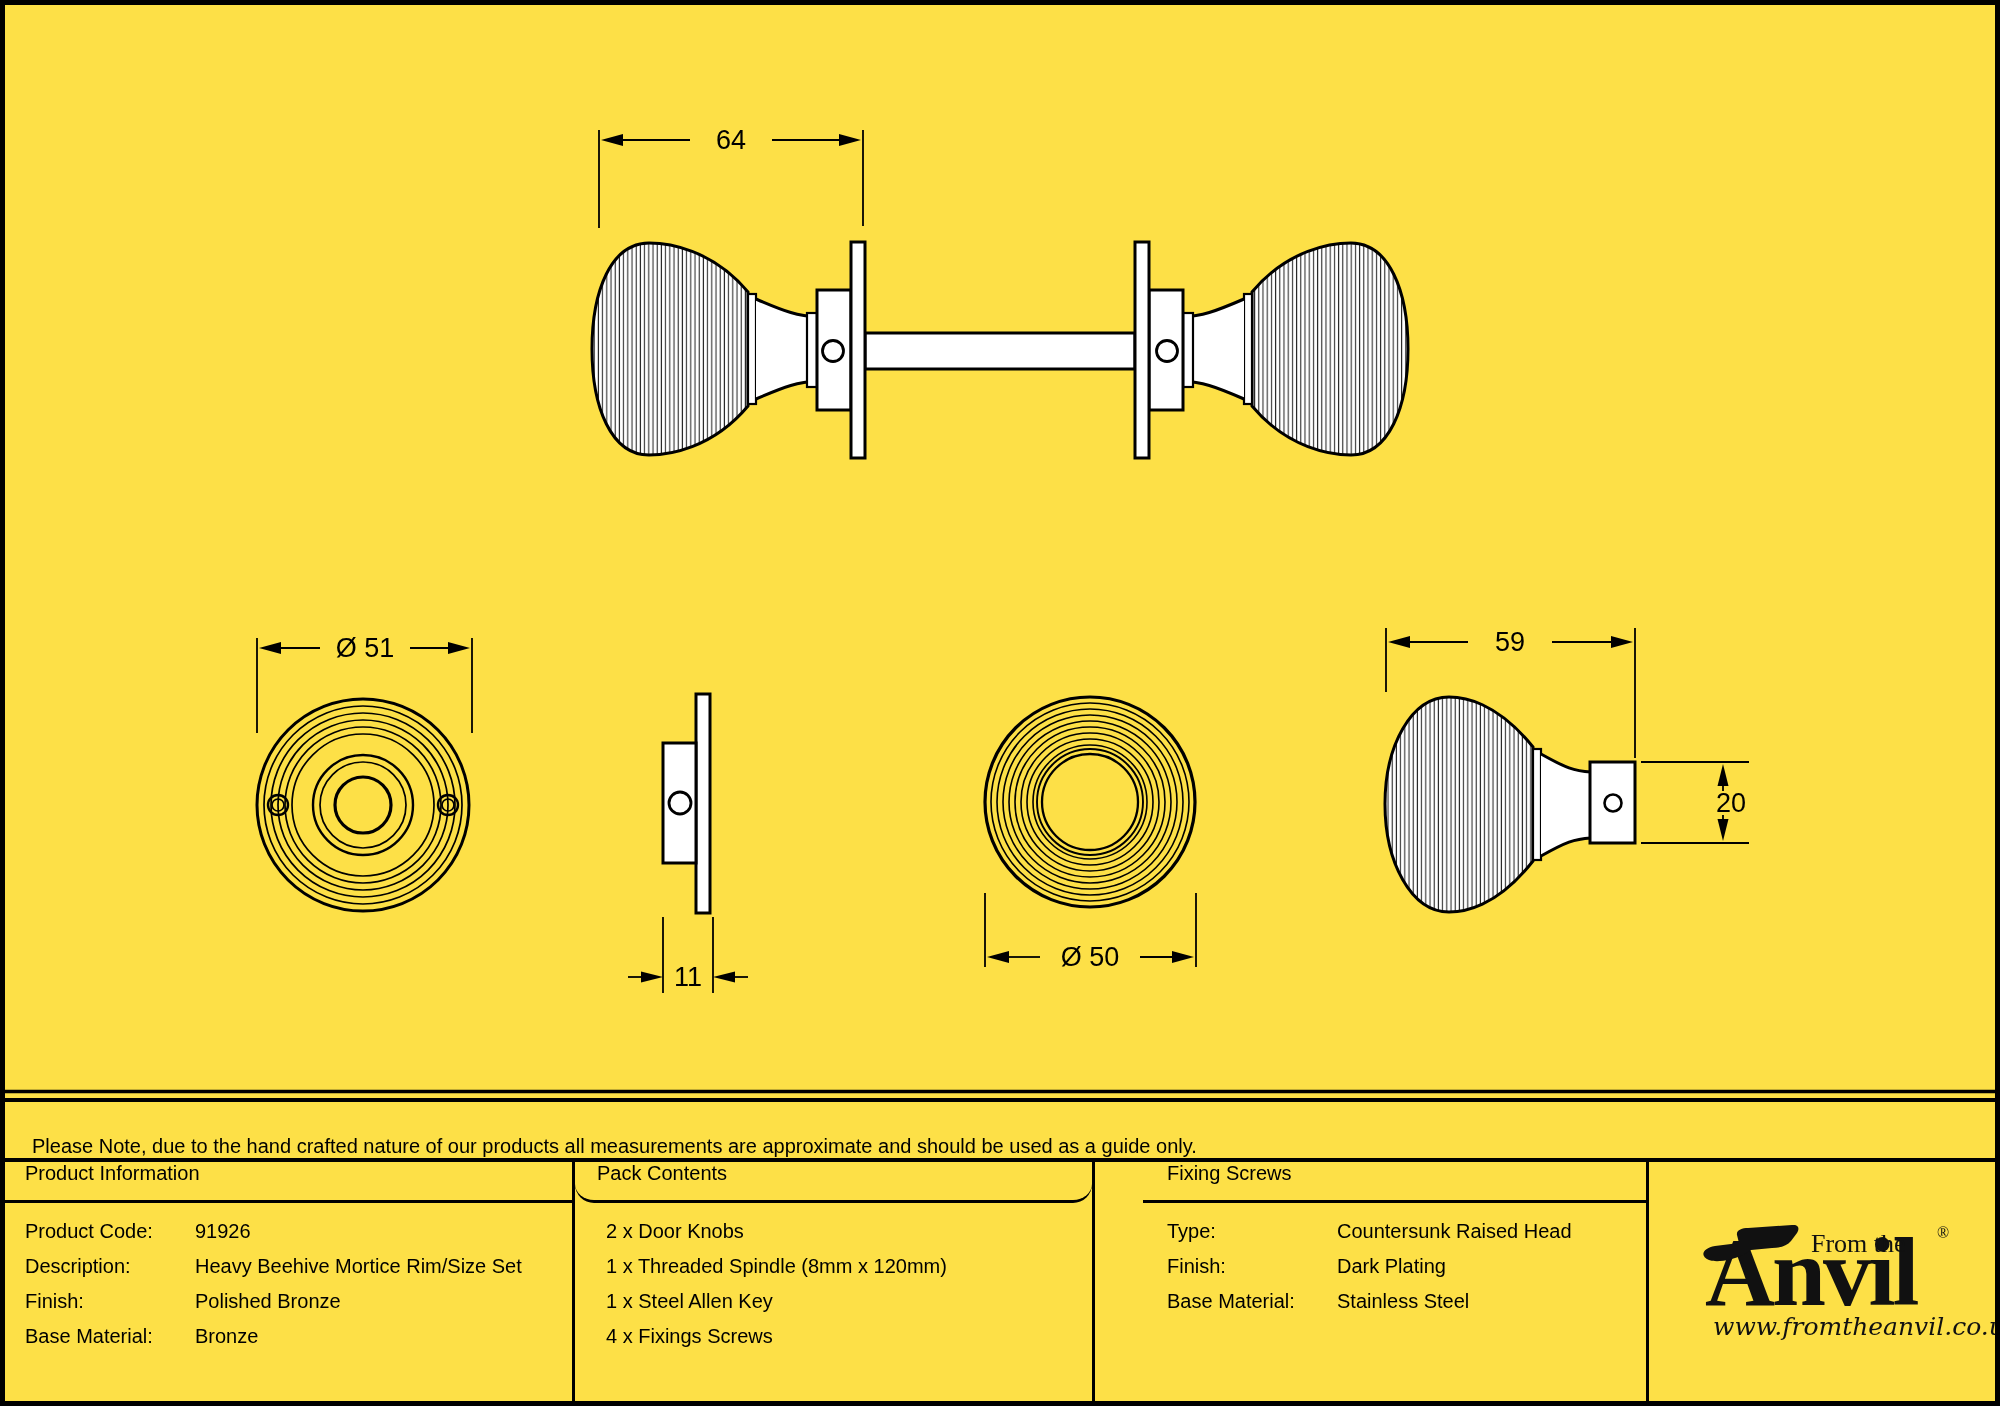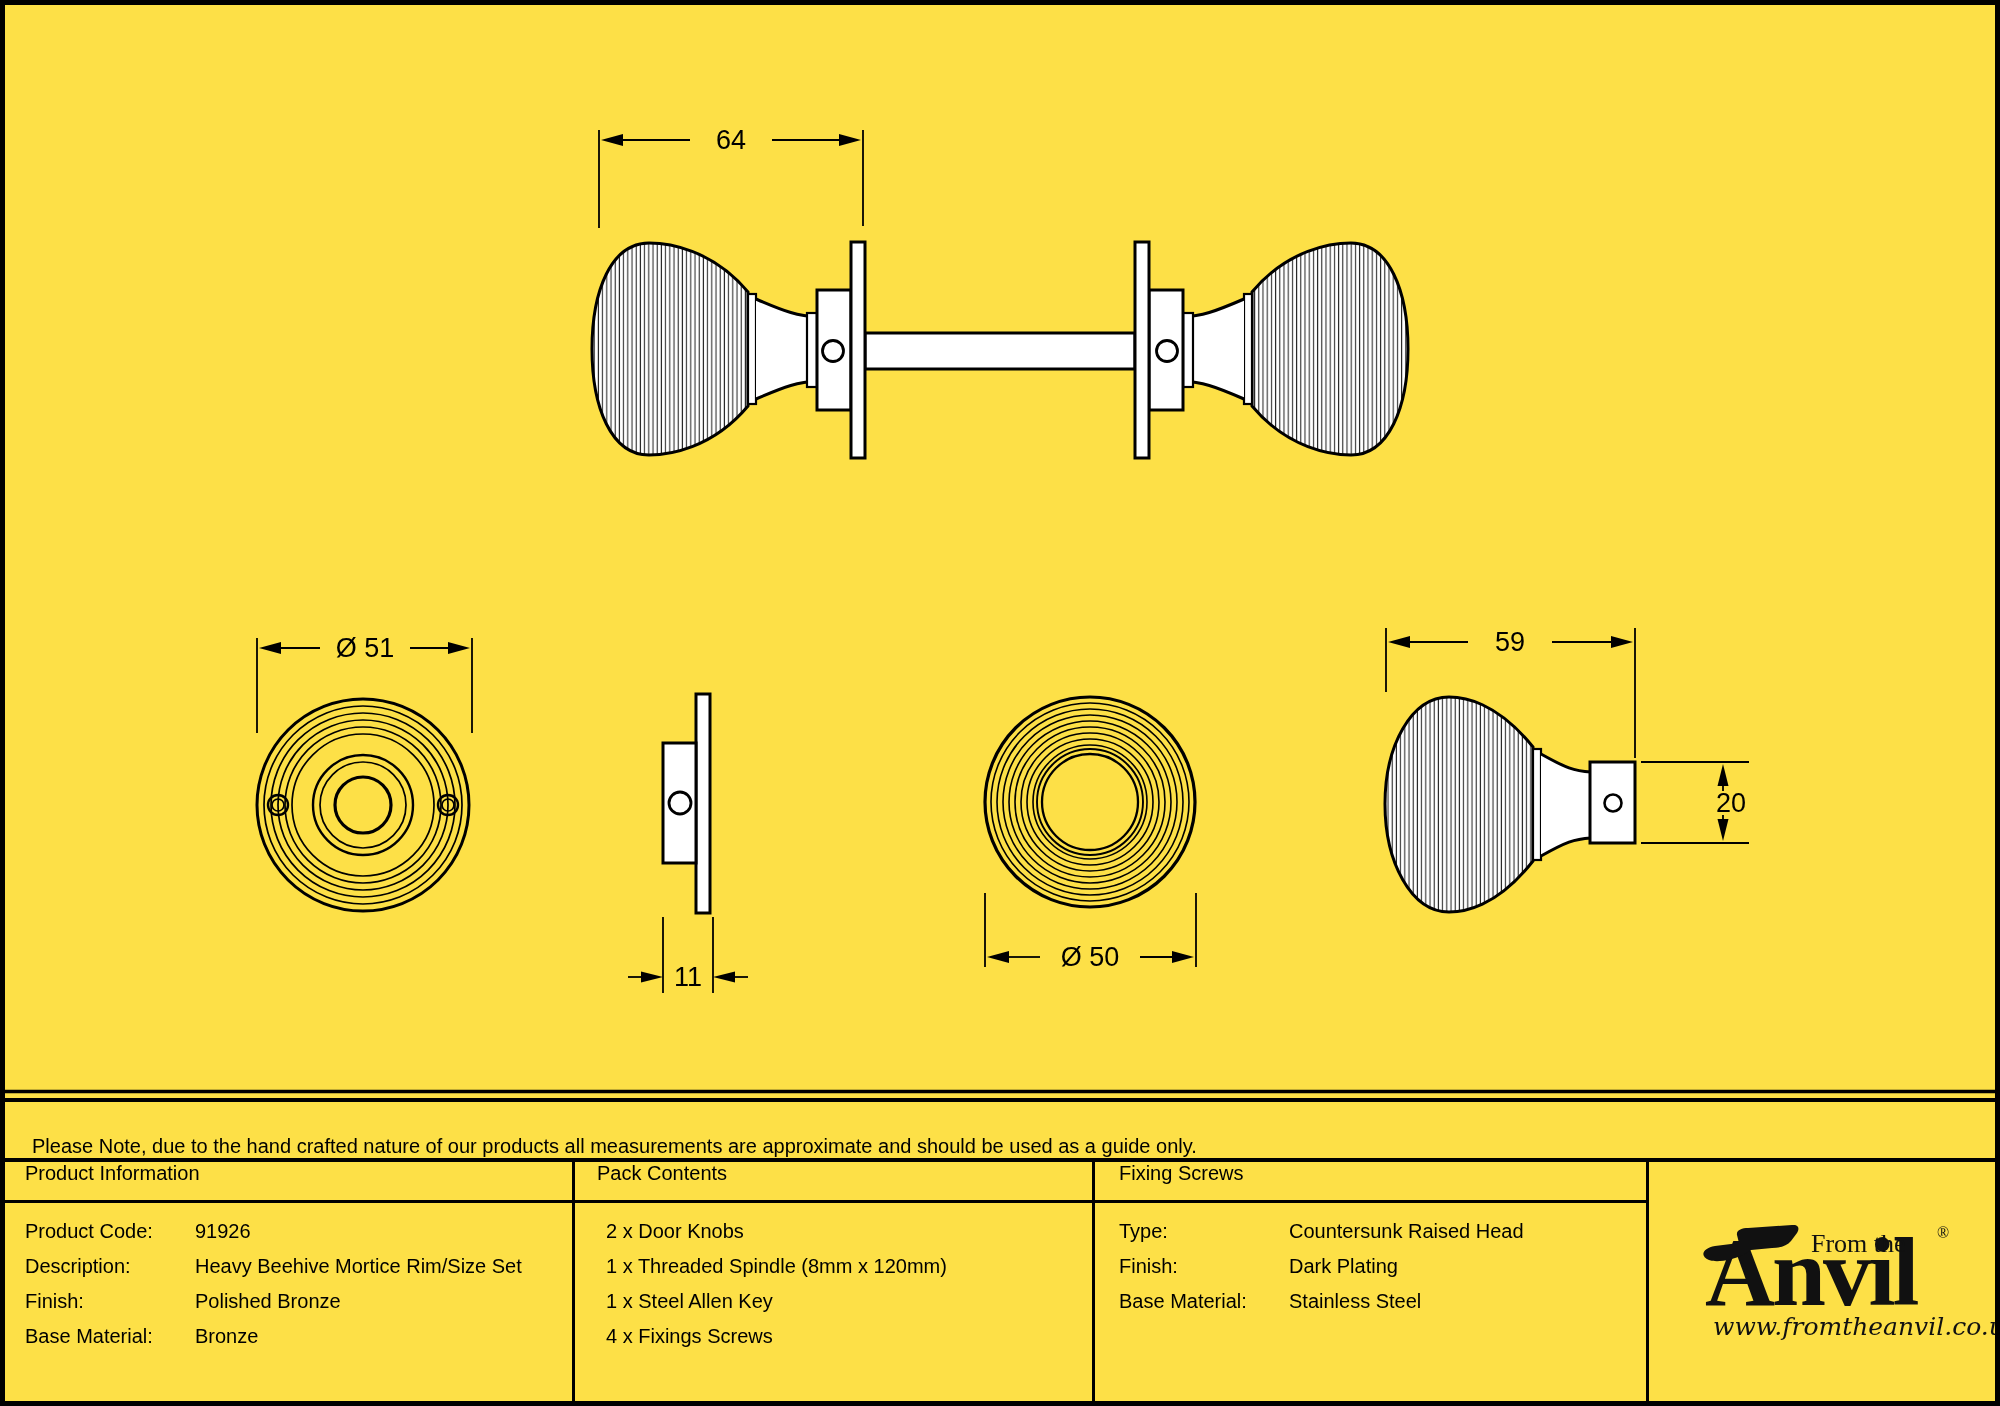--- a/index.html
+++ b/index.html
@@ -36,22 +36,22 @@
   .col.bordered { border-right:3px solid #000; }
   .cell-header {
     box-sizing:border-box;
     height:41px;
     border-bottom:3px solid #000;
     display:flex; 
     font-size:20px;
   }
   .cell-body { padding-top:11px; font-size:20px; }
   .pad20 { padding-left:20px; }
-  .pad22 { padding-left:22px; }
-  .pad24 { padding-left:24px; }
+  .pad22 { padding-left:22px;border-radius:19px; }
+  .pad24 { padding-left:24px;margin-left:48px; }
   .pad31 { padding-left:31px; }
   .kv-row { display:flex; line-height:35px; }
   .kv-row .k { width:170px; flex:0 0 170px; }
   .list-row { line-height:35px; }
 
   .logo-cell { position:relative; }
   .logo-cell svg { position:absolute; left:0; top:0; }
 </style>
 </head>
 <body>

